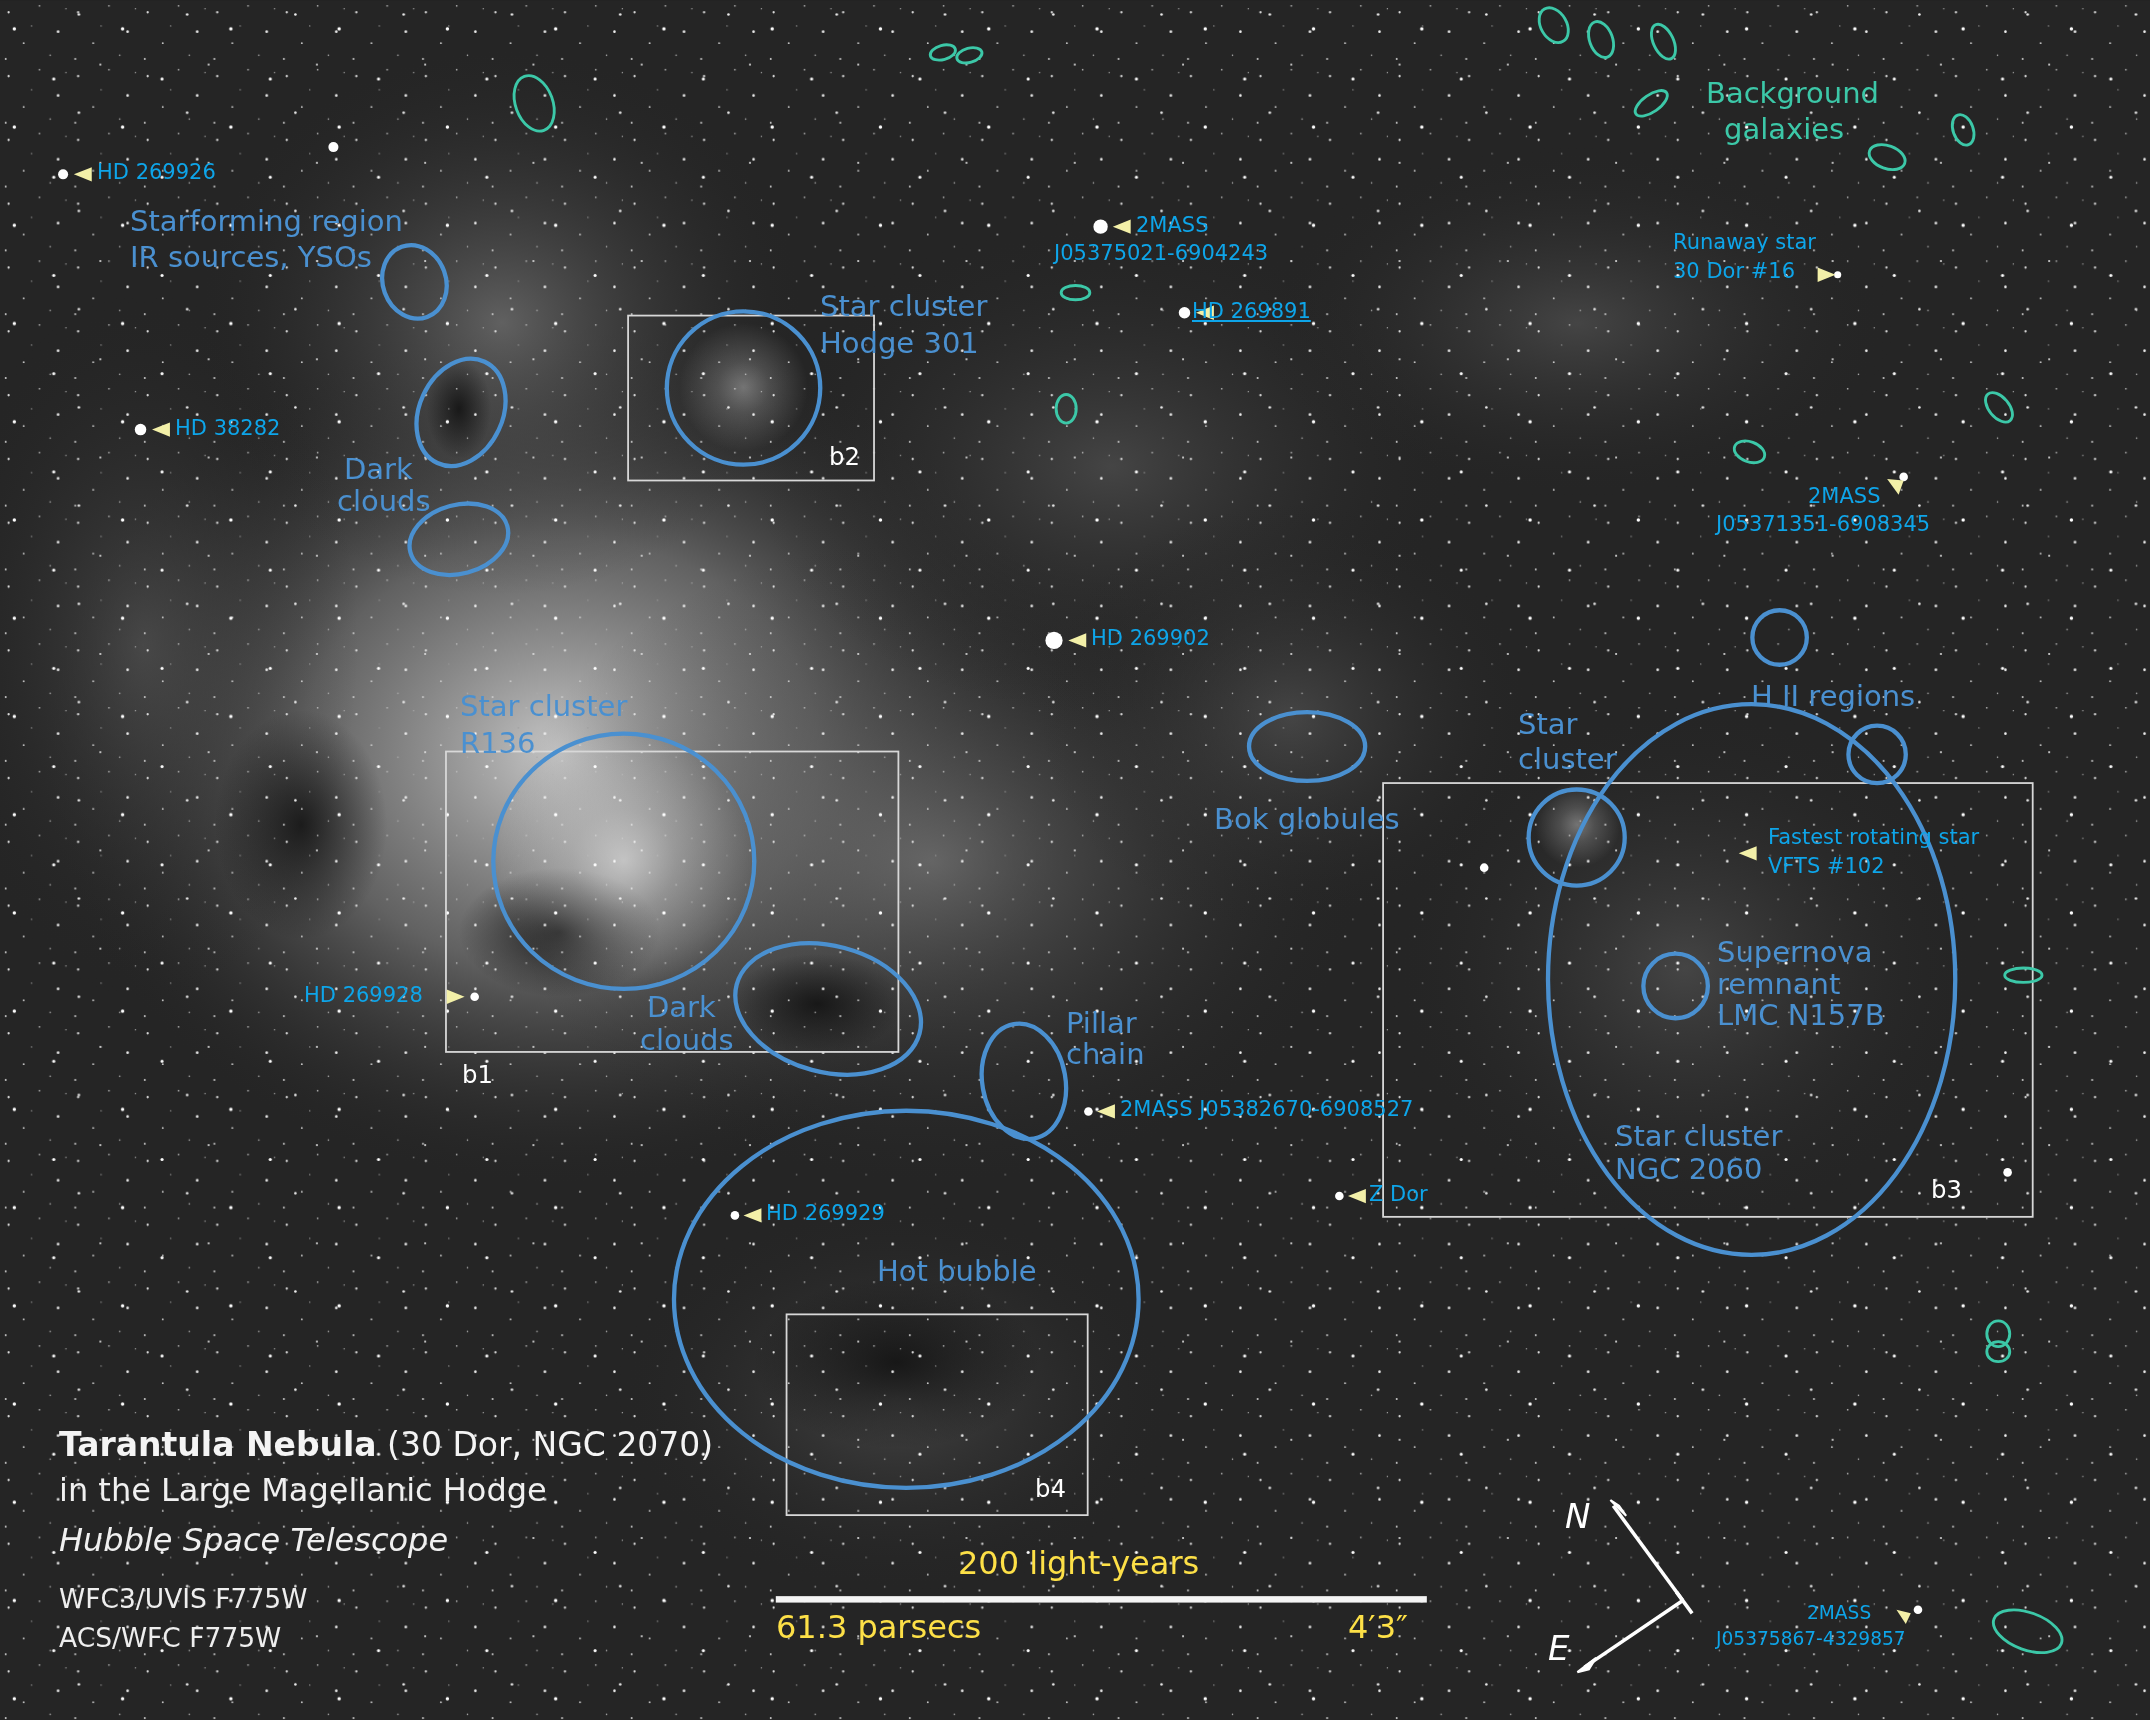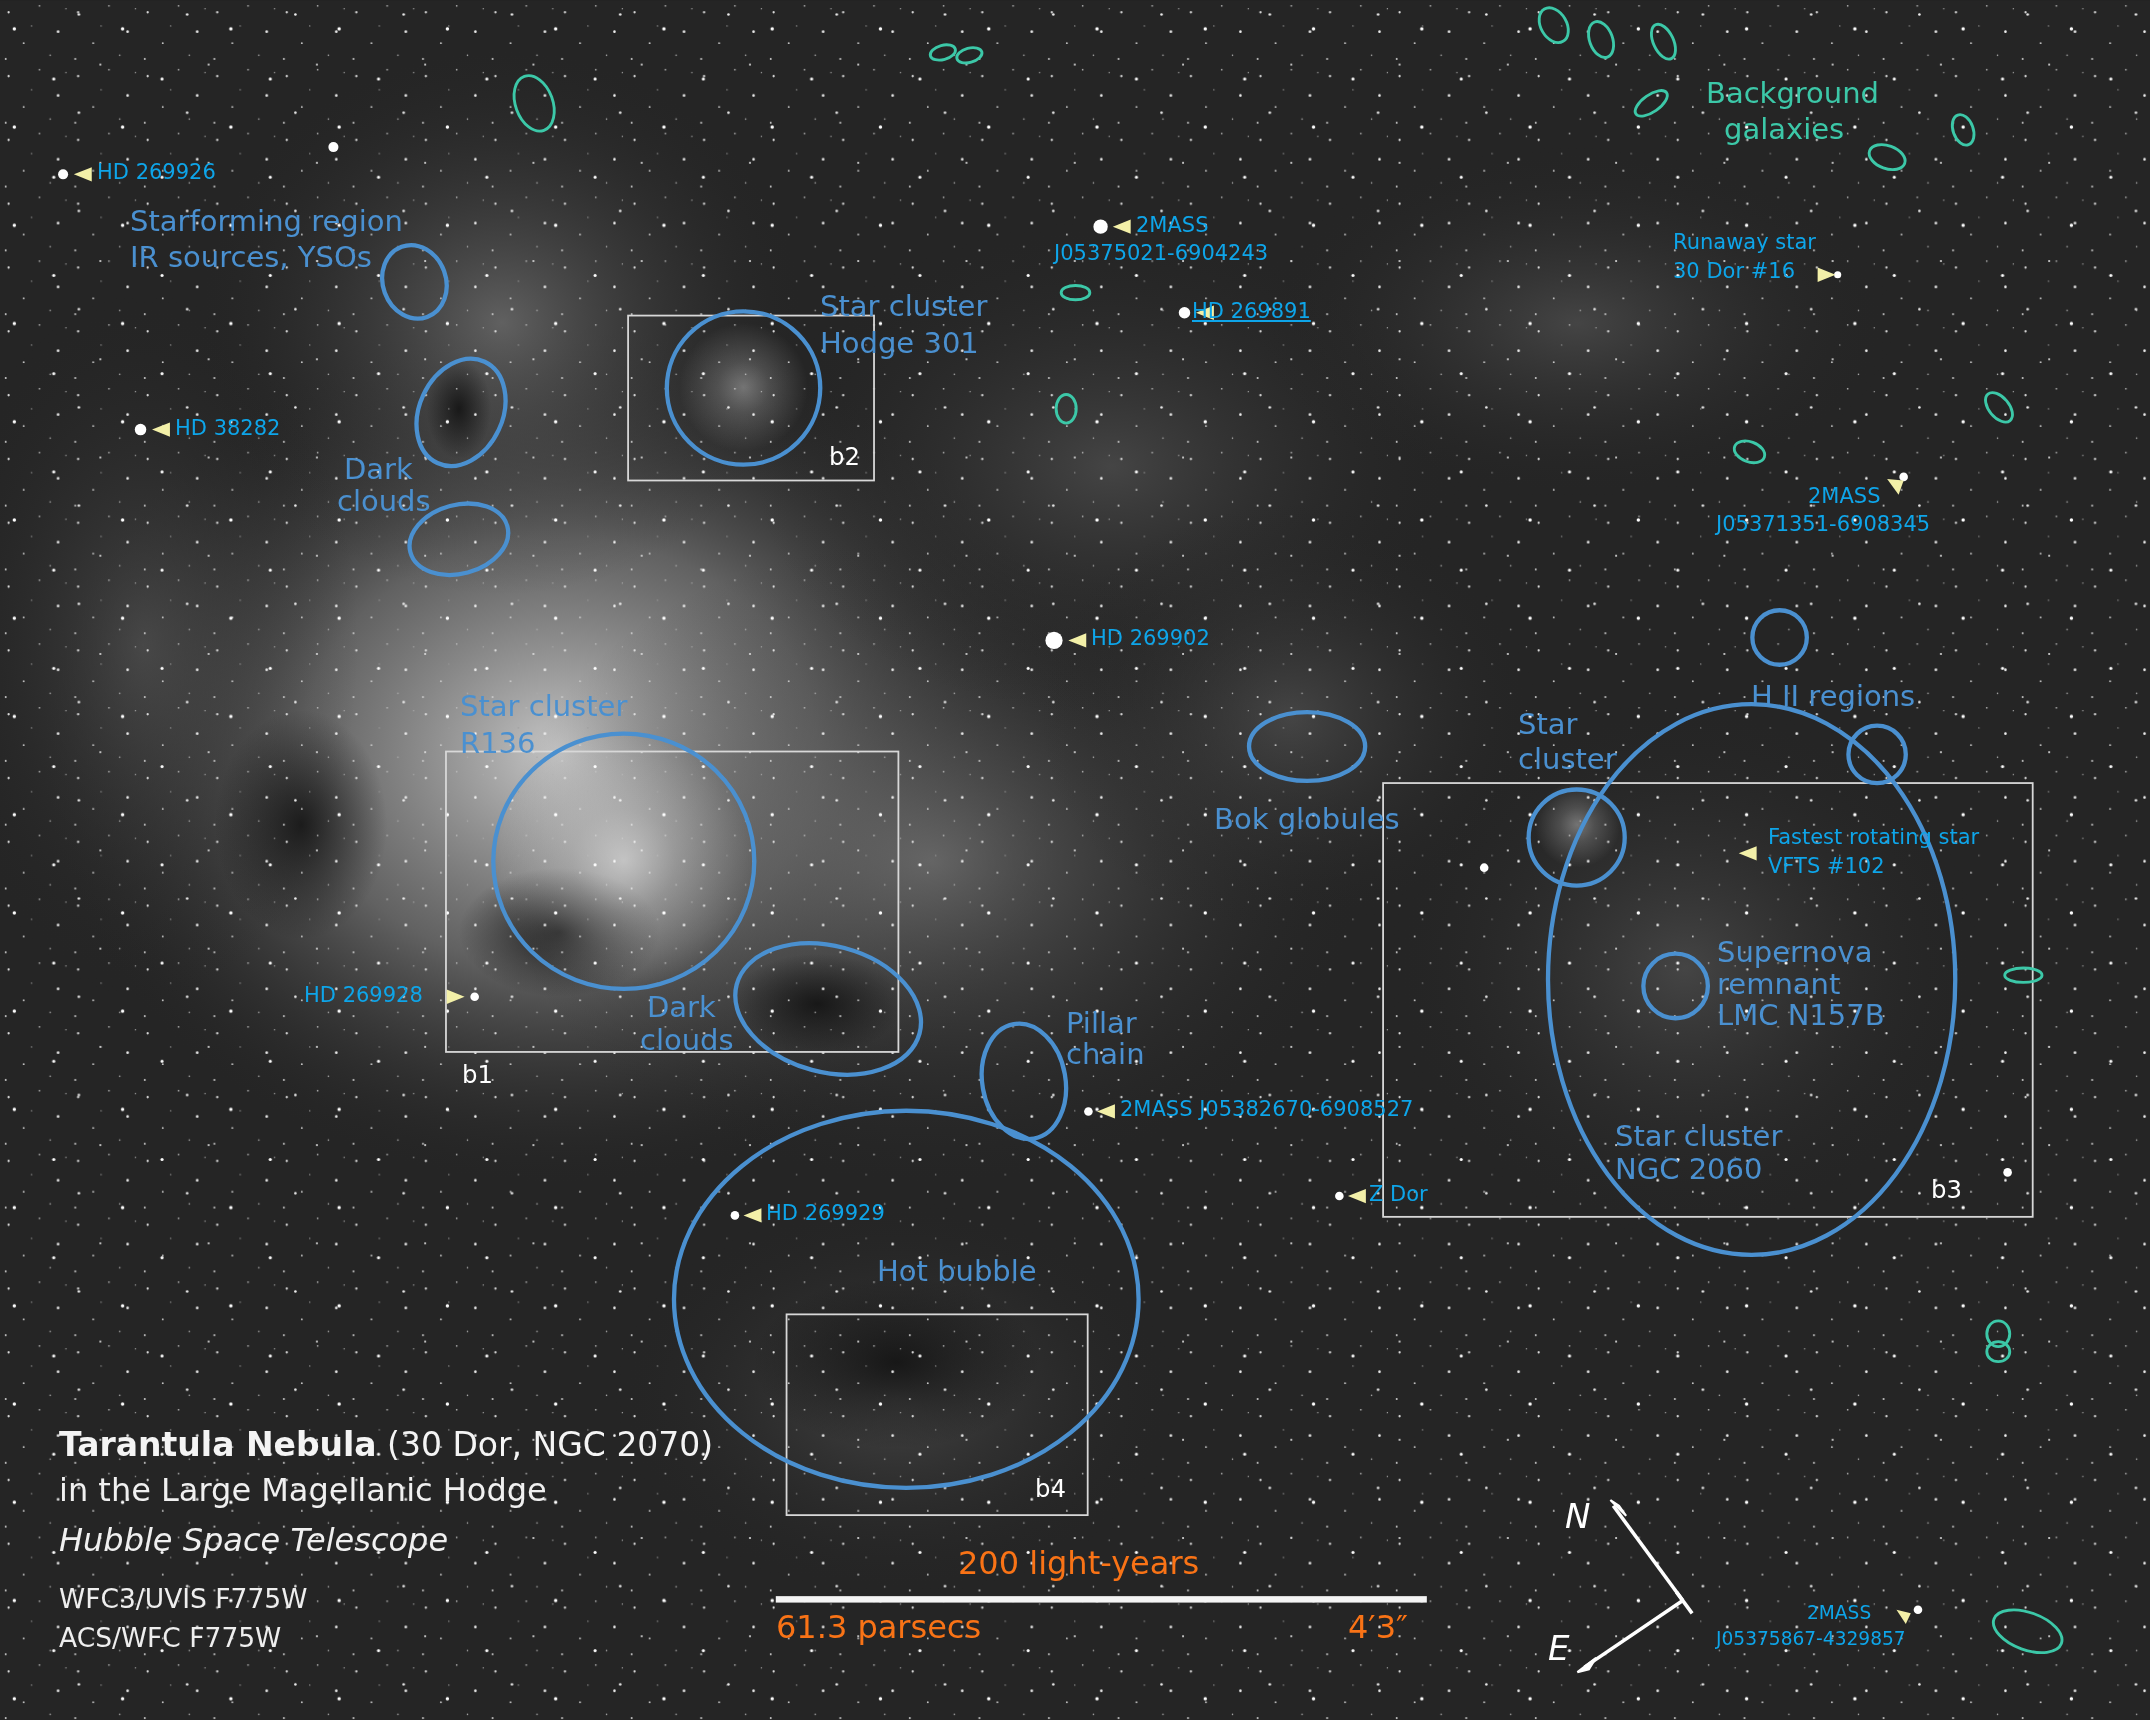--- a/index.html
+++ b/index.html
@@ -8,21 +8,21 @@
   .lbl{position:absolute;white-space:nowrap;line-height:1.12;}
   .blue{color:#4a90d0;font-size:29px;}
   .yellow{color:#0ea5e9;font-size:21px;}
   .teal{color:#3cc8a8;font-size:29px;}
   .box-label{color:#ffffff;font-size:24.4px;}
   .title{font-size:33px;color:#f4f4f4;}
   .title b{font-weight:bold;}
   .sub{font-size:32px;color:#f0f0f0;}
   .ital{font-style:italic;font-size:32px;color:#f0f0f0;}
   .instr{font-size:26.5px;color:#eeeeee;}
-  .scale{font-size:32px;color:#f97316;}
+  .scale{font-size:32px;color:#fde047;}
   .compass{font-size:34px;color:#fff;font-style:italic;}
 </style>
 </head>
 <body>
 
 <svg id="sky" viewBox="0 0 3000 2400" xmlns="http://www.w3.org/2000/svg">
   <defs>
     <radialGradient id="neb1" cx="0.5" cy="0.5" r="0.5">
       <stop offset="0" stop-color="#cfcfcf" stop-opacity="0.95"></stop>
       <stop offset="0.5" stop-color="#8a8a8a" stop-opacity="0.6"></stop>

